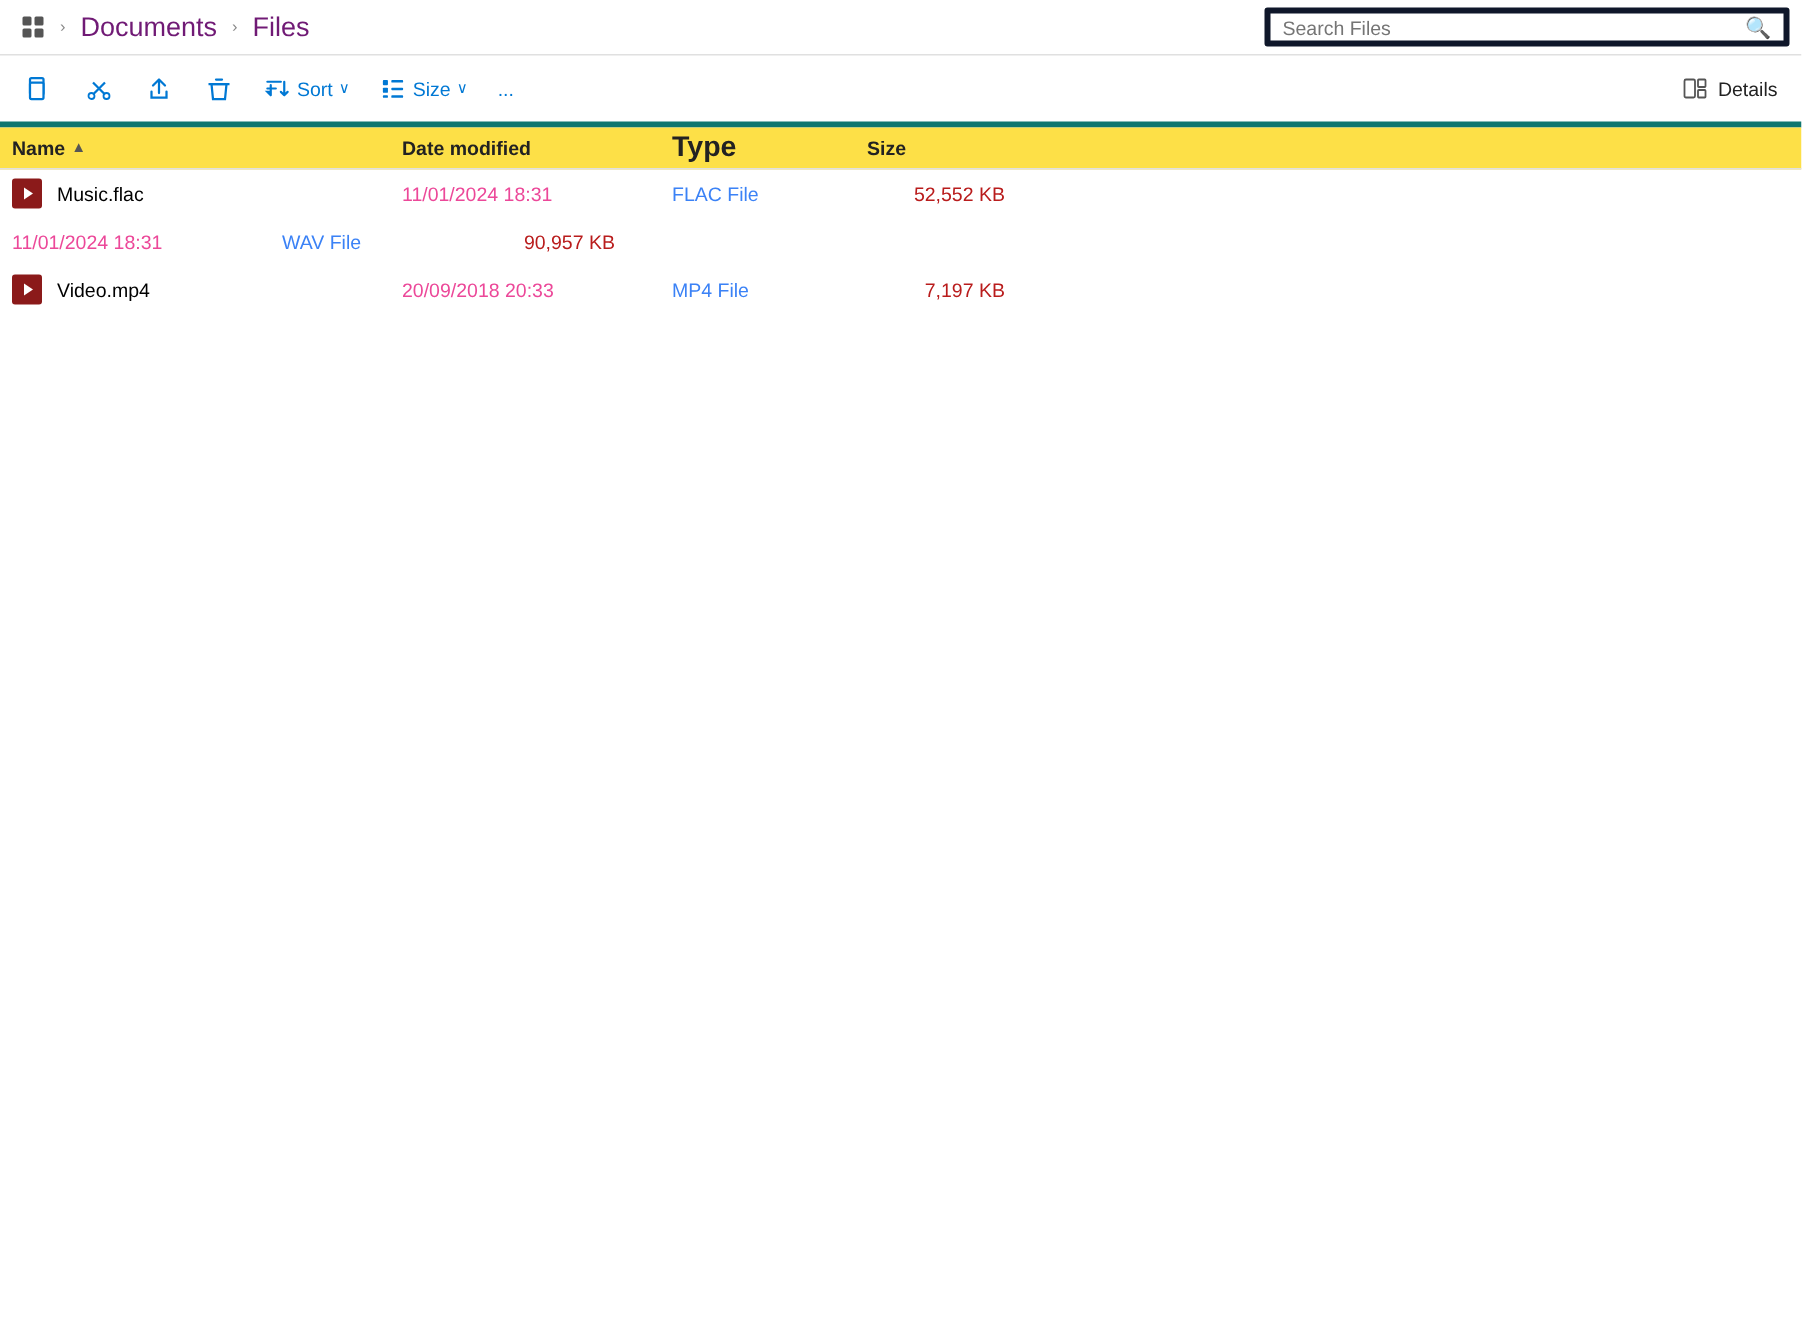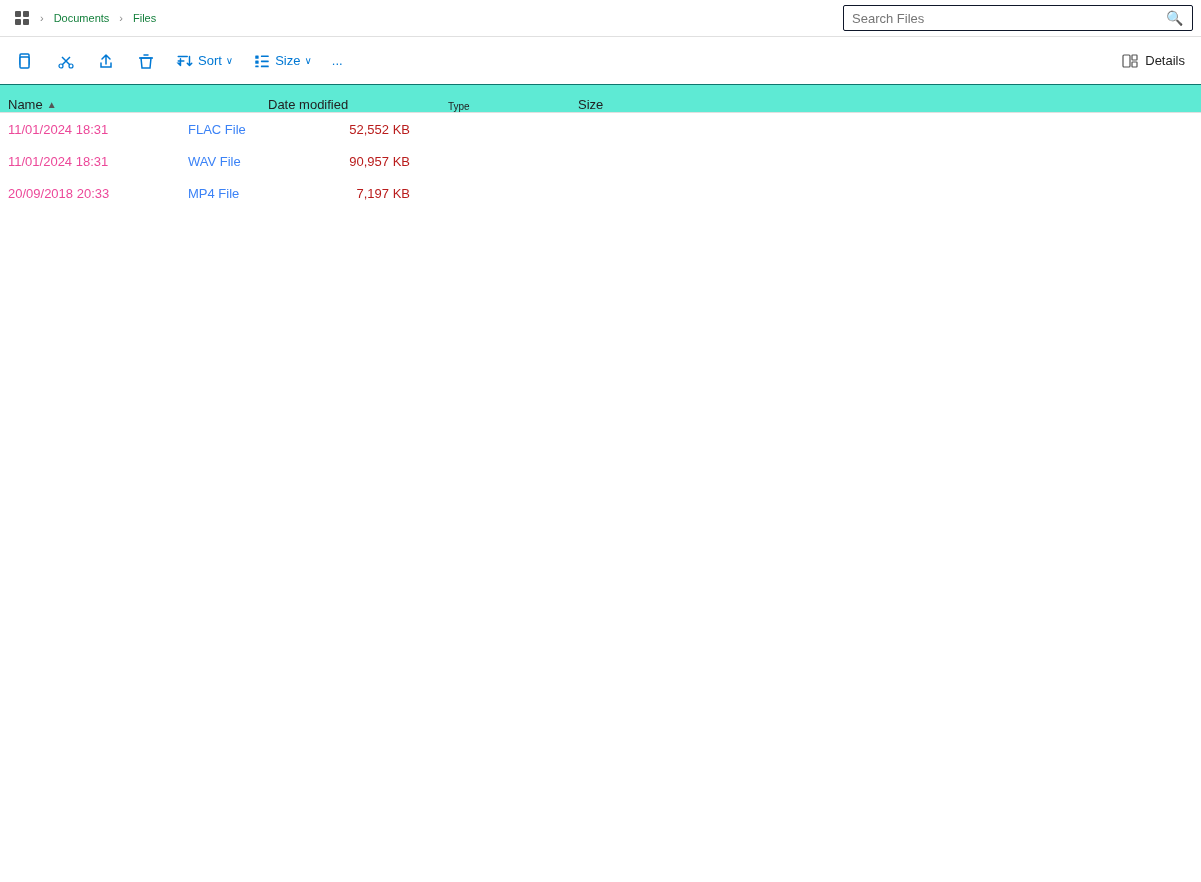--- a/index.html
+++ b/index.html
@@ -22,33 +22,33 @@
     }
     .nav-icon {
       width: 28px; height: 28px;
       display: flex; align-items: center; justify-content: center;
       border-radius: 4px;
       color: #555;
       cursor: pointer;
     }
     .breadcrumb-sep { color: #888; font-size: 11px; }
     .breadcrumb-item {
-      color: #15803d;
+      color: #701a75;
       padding: 2px 6px;
       border-radius: 4px;
       cursor: pointer;
-      font-size: 11px;
+      font-size: 18px;
     }
     .breadcrumb-item.current { font-weight: 400; }
 
     
     .search-bar {
       display: flex;
       align-items: center;
-      border: 1px solid #0f172a;
+      border: 4px solid #0f172a;
       border-radius: 2px;
       height: 26px;
       width: 350px;
       padding: 0 8px;
       gap: 4px;
       background: #fff;
     }
     .search-bar input {
       border: none; outline: none;
       font-size: 13px;
@@ -57,21 +57,21 @@
       background: transparent;
     }
     .search-bar-icon { color: #555; font-size: 14px; }
 
     
     .toolbar {
       display: flex;
       align-items: center;
       height: 48px;
       padding: 0 8px;
-      border-bottom: 1px solid #0f766e;
+      border-bottom: 4px solid #0f766e;
       gap: 4px;
     }
     .toolbar-btn {
       display: flex;
       align-items: center;
       gap: 4px;
       padding: 5px 8px;
       border-radius: 4px;
       cursor: pointer;
       border: none;
@@ -102,29 +102,30 @@
       color: #222;
       font-size: 13px;
     }
 
     
     .file-list {
       width: 100%;
     }
     .file-list-header {
       display: flex;
-      align-items: flex-end;
+      align-items: center;
       height: 28px;
       border-bottom: 1px solid #e0e0e0;
       padding: 0 8px;
-      background: #5eead4;
+      background: #fde047;
+      font-weight: bold;
     }
     .col-name { width: 260px; display: flex; align-items: center; gap: 4px; color: #222; font-size: 13px; cursor: pointer; }
     .col-date { width: 180px; color: #222; font-size: 13px; }
-    .col-type { width: 130px; color: #222; font-size: 10px; }
+    .col-type { width: 130px; color: #222; font-size: 19px; }
     .col-size { width: 100px; color: #222; font-size: 13px; }
     .sort-arrow { font-size: 10px; color: #555; }
 
     .file-row {
       display: flex;
       align-items: center;
       height: 32px;
       padding: 0 8px;
       cursor: pointer;
     }
@@ -260,27 +261,39 @@
     <span>Name</span>
     <span class="sort-arrow">▲</span>
   </div>
   <div class="col-date">Date modified</div>
   <div class="col-type">Type</div>
   <div class="col-size">Size</div>
 </div>
 
 <div class="file-list" id="file-list-body">
 <div class="file-row">
+    <div class="col-name">
+      <div class="file-icon">
+        <div class="media-icon"></div>
+      </div>
+      <span>Music.flac</span>
+    </div>
     <div class="col-date">11/01/2024 18:31</div>
     <div class="col-type">FLAC File</div>
     <div class="col-size">52,552 KB</div>
   </div>
     <div class="file-row">
     <div class="col-date">11/01/2024 18:31</div>
     <div class="col-type">WAV File</div>
     <div class="col-size">90,957 KB</div>
   </div>
     <div class="file-row">
+    <div class="col-name">
+      <div class="file-icon">
+        <div class="media-icon"></div>
+      </div>
+      <span>Video.mp4</span>
+    </div>
     <div class="col-date">20/09/2018 20:33</div>
     <div class="col-type">MP4 File</div>
     <div class="col-size">7,197 KB</div>
   </div>
   </div>
 
 </body></html>

